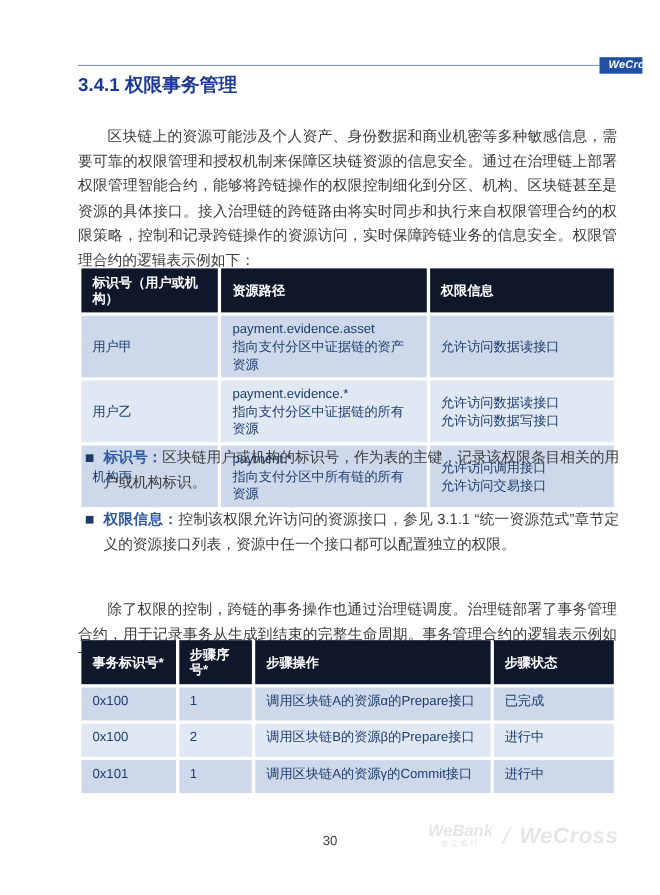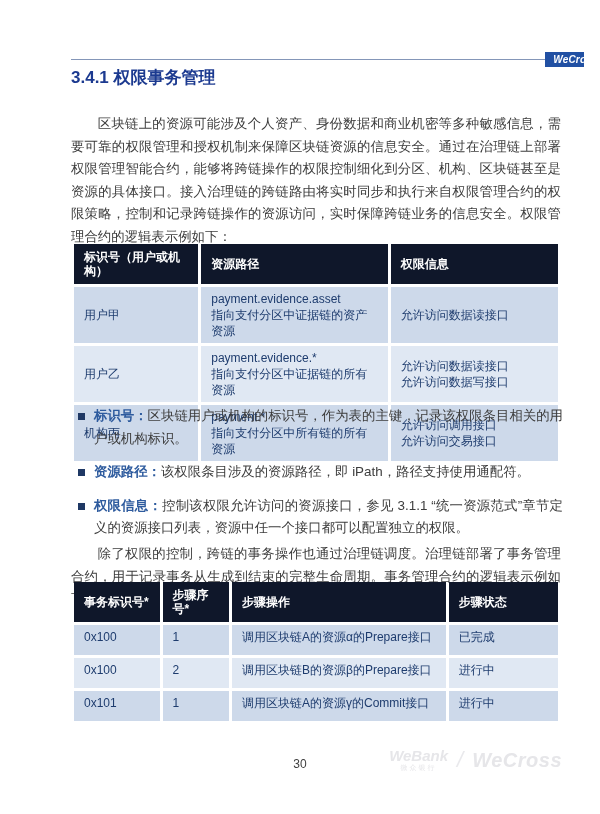--- a/index.html
+++ b/index.html
@@ -149,24 +149,20 @@
           <span class="cell-line">允许访问交易接口</span>
         </td>
       </tr>
     </tbody>
   </table>
 
   <div class="bullet-list">
     <div class="bullet-item">
       <span class="bullet-marker"></span>
       <div class="bullet-text"><span class="bullet-term">标识号：</span><span>区块链用户或机构的标识号，作为表的主键，记录该权限条目相关的用户或机构标识。</span></div>
-    </div>
-    <div class="bullet-item">
-      <span class="bullet-marker"></span>
-      <div class="bullet-text"><span class="bullet-term">资源路径：</span><span>该权限条目涉及的资源路径，即 iPath，路径支持使用通配符。</span></div>
     </div>
     <div class="bullet-item">
       <span class="bullet-marker"></span>
       <div class="bullet-text"><span class="bullet-term">权限信息：</span><span>控制该权限允许访问的资源接口，参见 3.1.1 “统一资源范式”章节定义的资源接口列表，资源中任一个接口都可以配置独立的权限。</span></div>
     </div>
   </div>
 
   <p class="para para-transaction">除了权限的控制，跨链的事务操作也通过治理链调度。治理链部署了事务管理合约，用于记录事务从生成到结束的完整生命周期。事务管理合约的逻辑表示例如下：</p>
 
   <table class="data-table transaction-table">

